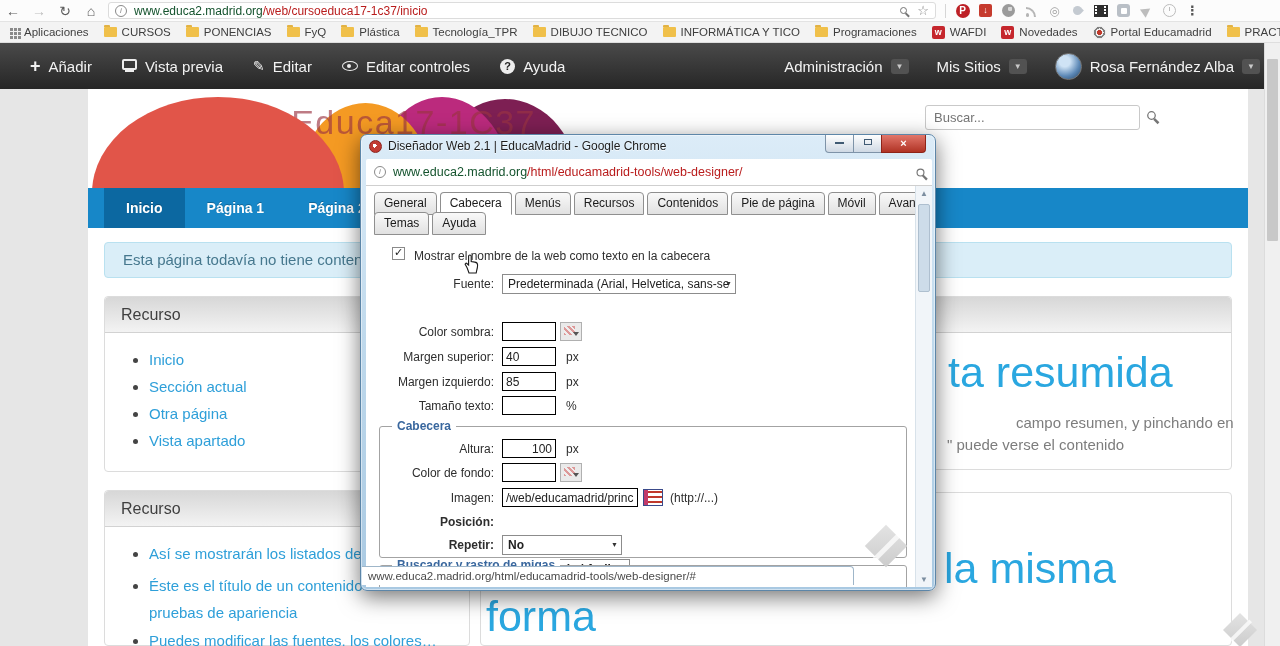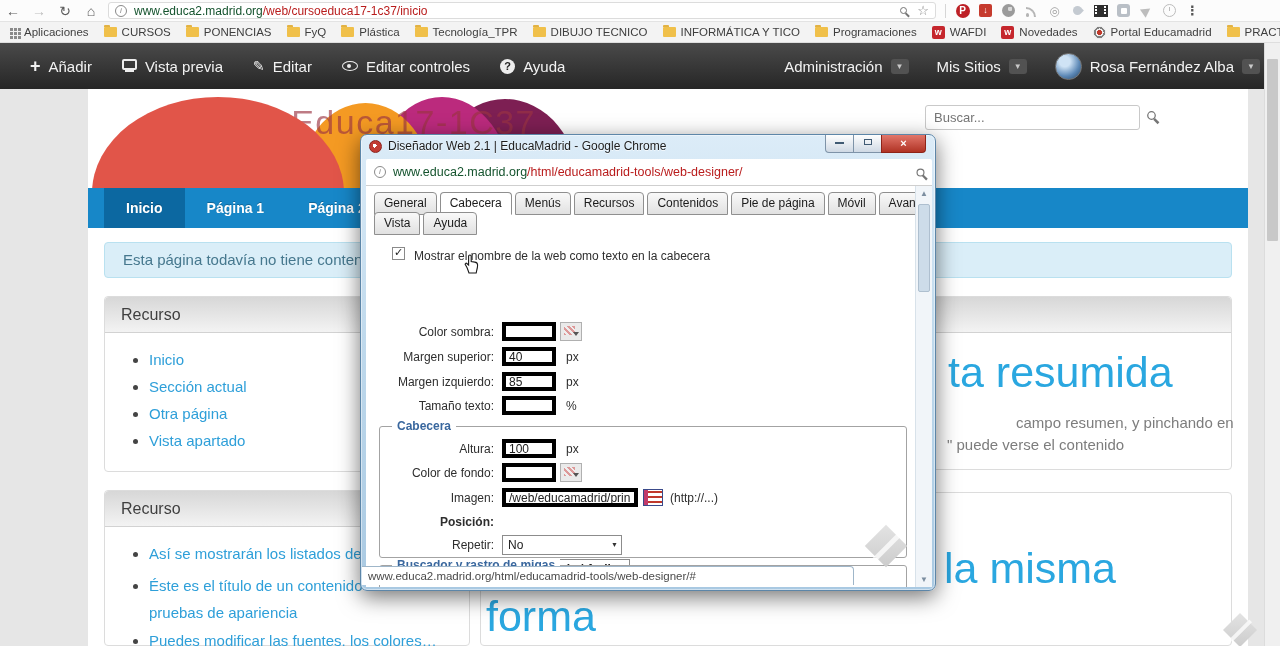--- a/index.html
+++ b/index.html
@@ -103,21 +103,21 @@
   .dsb-arr{position:absolute;left:0;width:16px;font-size:8px;color:#7c8ea0;text-align:center;}
   #dsb-thumb{position:absolute;left:2px;top:18px;width:12px;height:88px;background:#cddce9;border:1px solid #aebfcf;border-radius:2px;}
   #dtabs1,#dtabs2{position:absolute;left:8px;display:flex;gap:3px;}
   #dtabs1{top:6px;} #dtabs2{top:26px;}
   .dtab{font-size:12px;color:#1b1b1b;padding:3px 9px 4px;background:linear-gradient(#f9f9f9,#e1e1e1);border:1px solid #8f8f8f;border-radius:4px 4px 0 0;white-space:nowrap;cursor:pointer;}
   .dtab.on{background:#fff;border-bottom-color:#fff;box-shadow:inset 0 2px 0 #fff;}
   .fs{position:absolute;border:1px solid #a3a3a3;border-radius:3px;}
   .fs-legend{position:absolute;top:-8px;left:12px;background:#fff;padding:0 5px;font-weight:bold;font-size:12px;color:#39679e;white-space:nowrap;}
   .drow{position:absolute;left:4px;width:520px;height:20px;font-size:12px;color:#2e2e2e;}
   .dlbl{position:absolute;left:0;width:124px;text-align:right;top:3px;}
-  .din{position:absolute;top:0;height:19px;border:4px solid #000000;font-size:12px;padding:0 3px;background:#fff;color:#222;}
+  .din{position:absolute;top:0;height:19px;border:1px solid #000000;font-size:12px;padding:0 3px;background:#fff;color:#222;}
   .dsel{position:absolute;top:0;height:20px;border:1px solid #8c8c8c;background:#fff;font-size:12px;color:#222;padding:2px 16px 0 5px;white-space:nowrap;overflow:hidden;}
   .dsel::after{content:"▼";position:absolute;right:3px;top:5px;font-size:7px;color:#333;}
   .sfx{position:absolute;top:3px;color:#2e2e2e;}
   .pickbtn{position:absolute;top:0;width:22px;height:19px;background:#eaeaea;border:1px solid #b0b0b0;cursor:pointer;}
   .pickbtn::before{content:"";position:absolute;inset:3px 6px 5px 3px;background:repeating-linear-gradient(45deg,#d99 0 2px,#eee 2px 4px);}
   .pickbtn::after{content:"";position:absolute;right:2px;bottom:1px;border:3px solid transparent;border-top:4px solid #555;}
   .imgbtn{position:absolute;top:1px;width:20px;height:17px;background:#fff;border:1px solid #3a4a8a;cursor:pointer;background-image:linear-gradient(90deg,#c23a6a 0 4px,rgba(0,0,0,0) 4px),repeating-linear-gradient(#c0392b 0 2px,#fff 2px 5px);background-size:100% 100%,14px 100%;background-position:0 0,5px 1px;background-repeat:no-repeat,repeat;}
   .cbox{position:absolute;left:22px;top:1px;width:13px;height:13px;border:1px solid #8a8a8a;background:#fff;}
   .cbox::after{content:"✓";position:absolute;left:1px;top:-2px;font-size:11px;font-weight:bold;color:#222;}
   #dlg-status{position:absolute;left:1px;top:431px;width:492px;height:19px;background:#fff;border:1px solid #9fb6c9;border-left:none;border-bottom:none;border-radius:0 4px 0 0;font-size:11.5px;color:#4a4a4a;line-height:18px;padding-left:6px;white-space:nowrap;overflow:hidden;}
@@ -354,27 +354,31 @@
         <span class="dtab">General</span>
         <span class="dtab on">Cabecera</span>
         <span class="dtab">Menús</span>
         <span class="dtab">Recursos</span>
         <span class="dtab">Contenidos</span>
         <span class="dtab">Pie de página</span>
         <span class="dtab">Móvil</span>
         <span class="dtab">Avanzado</span>
       </div>
       <div id="dtabs2">
-        <span class="dtab">Vista</span>
+        <span class="dtab">Temas</span>
         <span class="dtab">Ayuda</span>
       </div>
 
       <div class="drow" style="top:60px;">
         <span class="cbox"></span>
         <span style="position:absolute;left:44px;top:3px;">Mostrar el nombre de la web como texto en la cabecera</span>
+      </div>
+      <div class="drow" style="top:88px;">
+        <span class="dlbl">Fuente:</span>
+        <span class="dsel" style="left:132px;width:234px;"><span>Predeterminada (Arial, Helvetica, sans-se</span></span>
       </div>
       <div class="drow" style="top:136px;">
         <span class="dlbl">Color sombra:</span>
         <input class="din" style="left: 132px; width: 54px;" value="">
         <span class="pickbtn" style="left:190px;"></span>
       </div>
       <div class="drow" style="top:161px;">
         <span class="dlbl">Margen superior:</span>
         <input class="din" style="left: 132px; width: 54px;" value="40">
         <span class="sfx" style="left:196px;">px</span>
@@ -388,39 +392,39 @@
         <span class="dlbl">Tamaño texto:</span>
         <input class="din" style="left: 132px; width: 54px;" value="">
         <span class="sfx" style="left:196px;">%</span>
       </div>
 
       <div class="fs" style="left:13px;top:240px;width:528px;height:132px;">
         <span class="fs-legend">Cabecera</span>
       </div>
       <div class="drow" style="top:253px;">
         <span class="dlbl">Altura:</span>
-        <input class="din" style="left: 132px; width: 54px;" value="100">
+        <input class="din" style="left: 132px; width: 54px; text-align: right;" value="100">
         <span class="sfx" style="left:196px;">px</span>
       </div>
       <div class="drow" style="top:277px;">
         <span class="dlbl">Color de fondo:</span>
         <input class="din" style="left: 132px; width: 54px;" value="">
         <span class="pickbtn" style="left:190px;"></span>
       </div>
       <div class="drow" style="top:302px;">
         <span class="dlbl">Imagen:</span>
         <input class="din" style="left: 132px; width: 136px;" value="/web/educamadrid/principal/f">
         <span class="imgbtn" style="left:273px;"></span>
         <span class="sfx" style="left:300px;">(http://...)</span>
       </div>
       <div class="drow" style="top:326px;font-weight:bold;">
         <span class="dlbl">Posición:</span>
         <span class="dsel" style="left:148px;width:112px;margin-top:47px;"><span>Izquierda / Arriba</span></span>
       </div>
-      <div class="drow" style="top:349px;">
+      <div class="drow" style="top:349px;font-weight:bold;">
         <span class="dlbl">Repetir:</span>
         <span class="dsel" style="left:132px;width:120px;"><span>No</span></span>
       </div>
 
       <div class="fs" style="left:13px;top:379px;width:528px;height:30px;">
         <span class="fs-legend">Buscador y rastro de migas</span>
       </div>
 
       <div class="diamond" id="dlg-watermark"></div>
 

